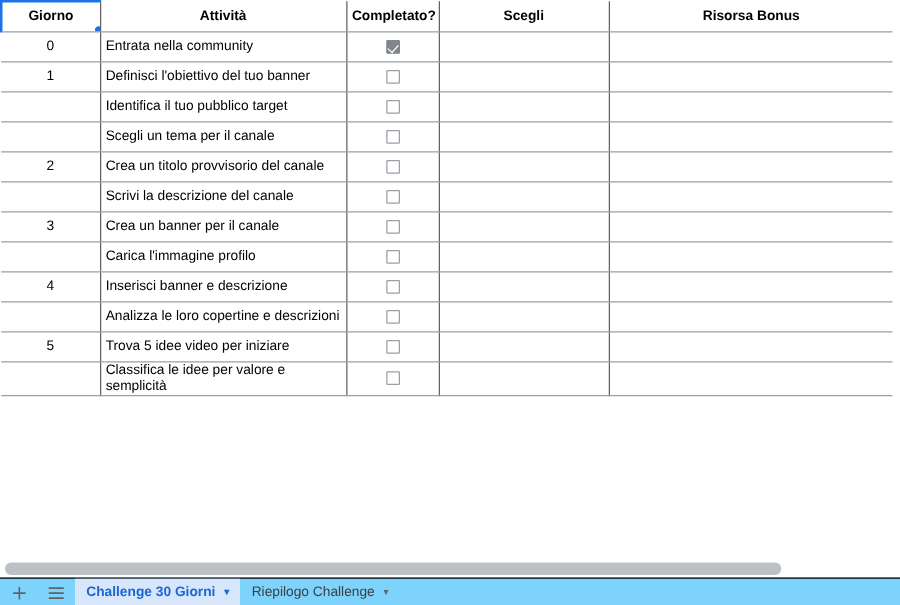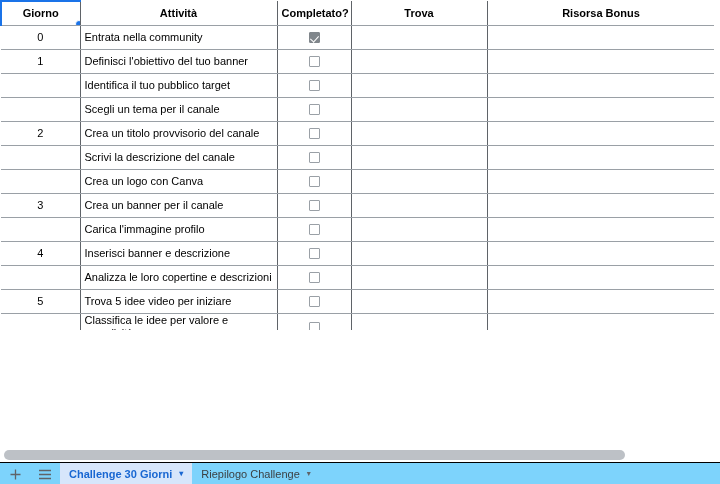--- a/index.html
+++ b/index.html
@@ -219,21 +219,21 @@
           <col class="c-risorsa">
       </colgroup>
       <thead>
         <tr>
           <th class="hdr-sel">
             <span>Giorno</span>
             <span class="fill-handle"></span>
           </th>
           <th>Attività</th>
           <th>Completato?</th>
-          <th>Trova</th>
+          <th>Scegli</th>
           <th>Risorsa Bonus</th>
         </tr>
       </thead>
       <tbody id="sheet-body">
           <tr>
             <td class="giorno">0</td>
             <td class="attivita">Entrata nella community</td>
             <td class="compl"><span class="cbx checked"></span></td>
             <td class="badge"></td>
             <td class="risorsa"></td>
@@ -262,27 +262,20 @@
           <tr>
             <td class="giorno">2</td>
             <td class="attivita">Crea un titolo provvisorio del canale</td>
             <td class="compl"><span class="cbx"></span></td>
             <td class="badge"></td>
             <td class="risorsa"></td>
           </tr>
           <tr>
             <td class="giorno"></td>
             <td class="attivita">Scrivi la descrizione del canale</td>
-            <td class="compl"><span class="cbx"></span></td>
-            <td class="badge"></td>
-            <td class="risorsa"></td>
-          </tr>
-          <tr>
-            <td class="giorno"></td>
-            <td class="attivita">Crea un logo con Canva</td>
             <td class="compl"><span class="cbx"></span></td>
             <td class="badge"></td>
             <td class="risorsa"></td>
           </tr>
           <tr>
             <td class="giorno">3</td>
             <td class="attivita">Crea un banner per il canale</td>
             <td class="compl"><span class="cbx"></span></td>
             <td class="badge"></td>
             <td class="risorsa"></td>

